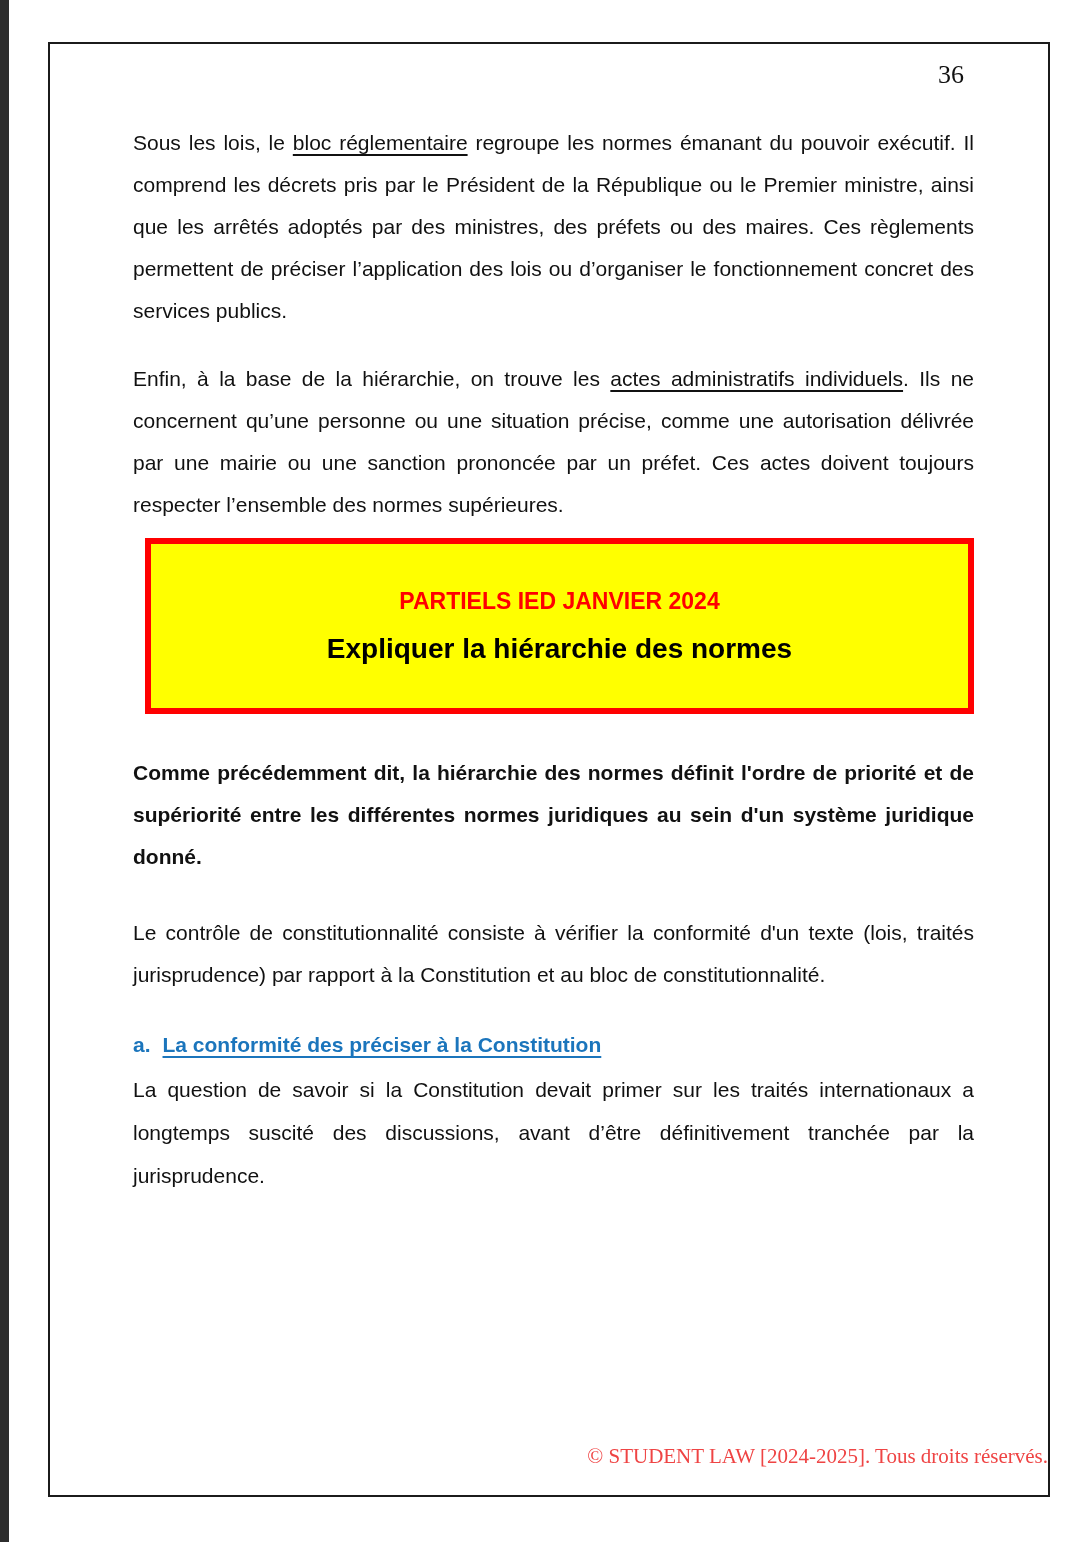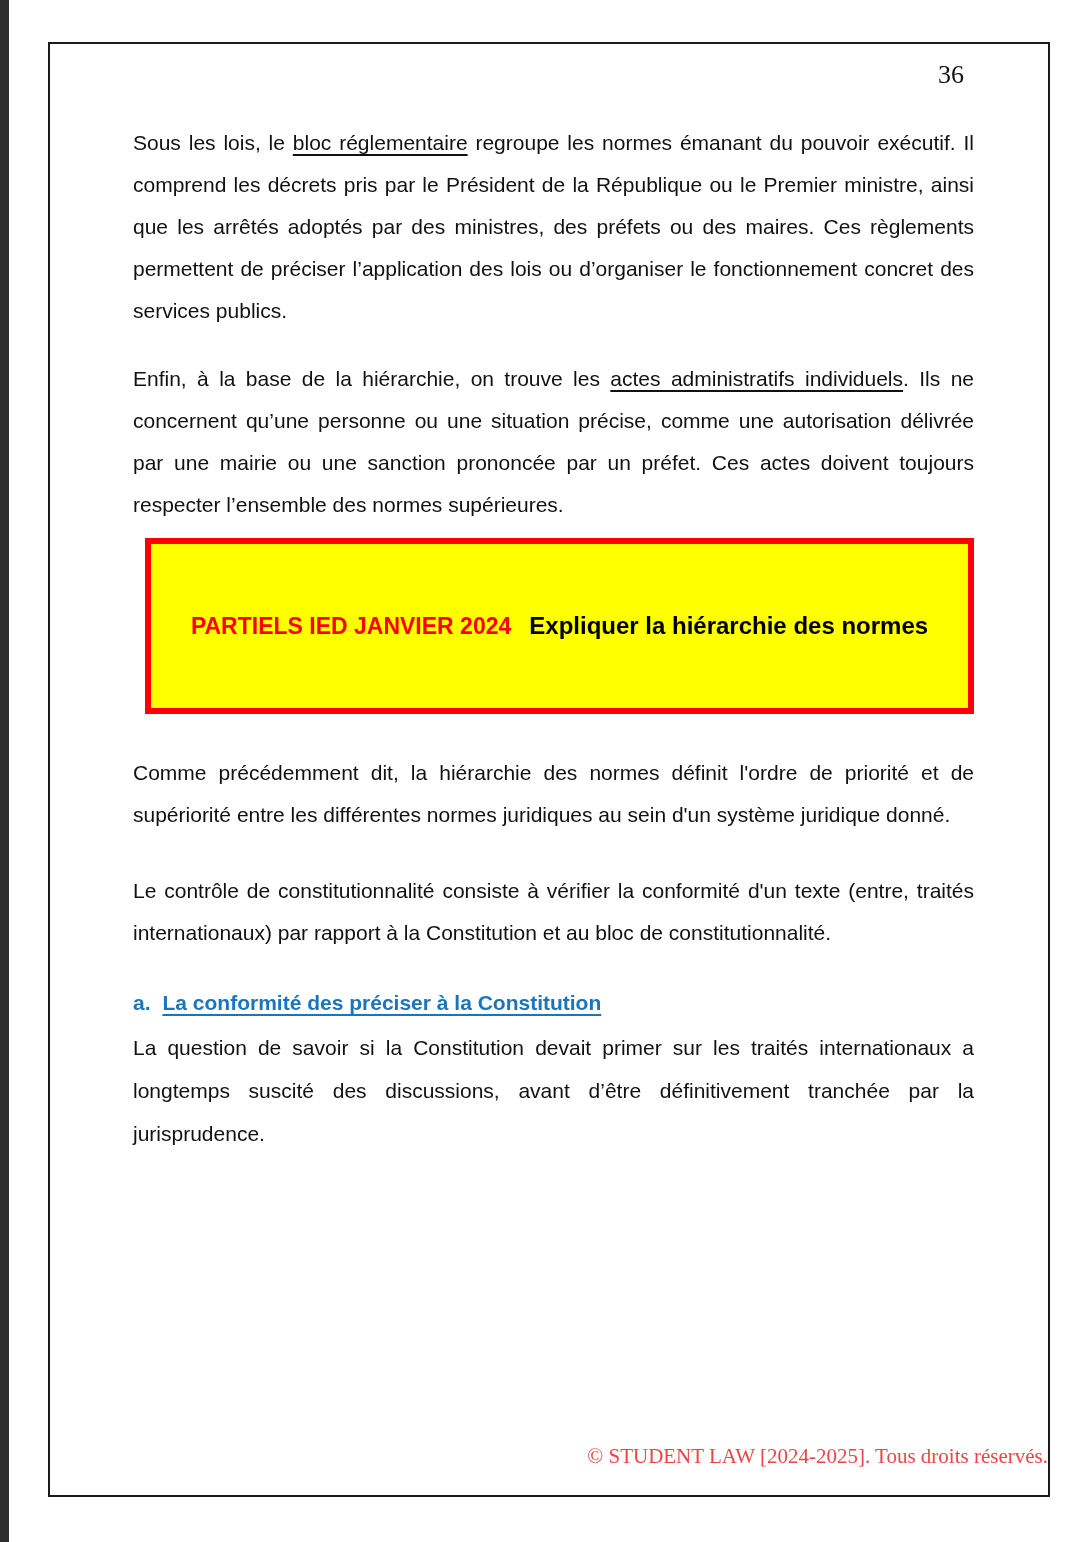--- a/index.html
+++ b/index.html
@@ -51,37 +51,38 @@
     font-style: italic;
     text-align: justify;
     margin: 0 0 12px 0;
   }
   .callout {
     margin: 0 0 0 12px;
     height: 176px;
     background: #FFFF00;
     border: 6px solid #FF0000;
     display: flex;
+    flex-direction: column;
     align-items: center;
     justify-content: center;
     gap: 18px;
     text-align: center;
   }
   .callout .c1 { color: #FF0000; font-weight: bold; font-size: 23px; }
-  .callout .c2 { color: #000000; font-weight: bold; font-size: 24px; }
+  .callout .c2 { color: #000000; font-weight: bold; font-size: 28px; }
   h2.hB {
     margin: 70px 0 0 0;
     font-size: 23px;
     font-weight: bold;
     color: #21A04D;
     line-height: 34px;
   }
   h2.hB .marker { margin-right: 14px; }
   h2.hB .label { text-decoration: underline; text-decoration-thickness: 2px; text-underline-offset: 5px; }
-  p.p3 { margin-top: 38px; margin-bottom: 0; }
+  p.p3 { margin-top: 38px; margin-bottom: 0; font-weight: bold; }
   h3.h1n {
     margin: 28px 0 0 0;
     font-size: 24px;
     font-weight: bold;
     color: #000000;
     line-height: 36px;
   }
   h3.h1n .marker { margin-right: 14px; }
   h3.h1n .label { text-decoration: underline; text-decoration-thickness: 2px; text-underline-offset: 5px; }
   p.p4 { margin-top: 34px; margin-bottom: 0; }
@@ -123,21 +124,21 @@
 
       <div class="callout">
         <div class="c1">PARTIELS IED JANVIER 2024</div>
         <div class="c2">Expliquer la hiérarchie des normes</div>
       </div>
 
 
       <p class="body p3">Comme précédemment dit, la hiérarchie des normes définit l'ordre de priorité et de supériorité entre les différentes normes juridiques au sein d'un système juridique donné.</p>
 
 
-      <p class="body p4">Le contrôle de constitutionnalité consiste à vérifier la conformité d'un texte (entre, traités internationaux) par rapport à la Constitution et au bloc de constitutionnalité.</p>
+      <p class="body p4">Le contrôle de constitutionnalité consiste à vérifier la conformité d'un texte (lois, traités jurisprudence) par rapport à la Constitution et au bloc de constitutionnalité.</p>
 
       <h4 class="hA"><span class="marker">a.</span><span class="label">La conformité des préciser à la Constitution</span></h4>
 
       <p class="body p5">La question de savoir si la Constitution devait primer sur les traités internationaux a longtemps suscité des discussions, avant d’être définitivement tranchée par la jurisprudence.</p>
 
     </div>
 
     <div class="footer">© STUDENT LAW [2024-2025]. Tous droits réservés.</div>
   </div>
 </div>

